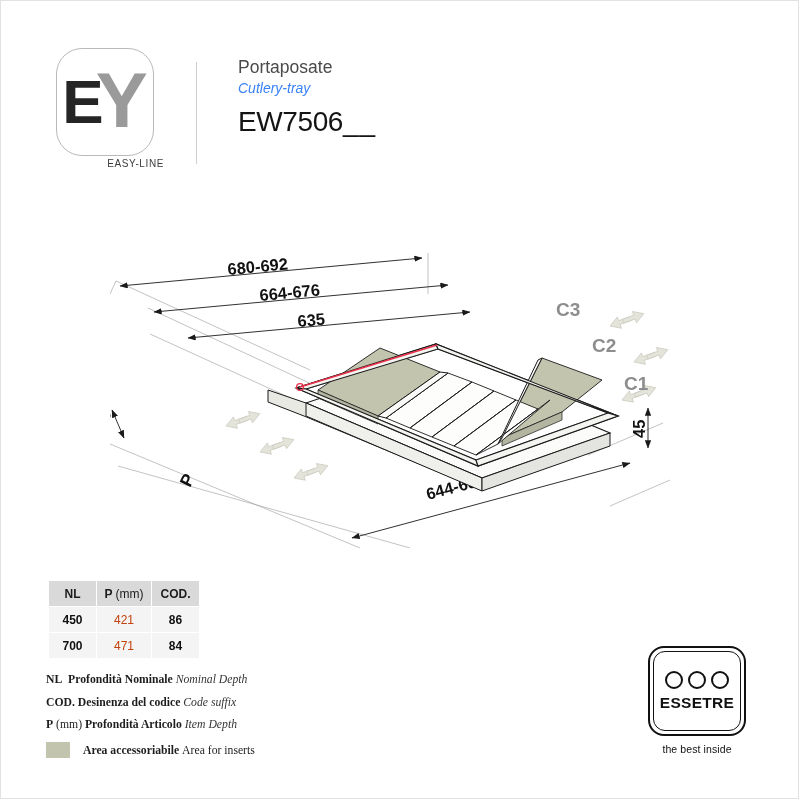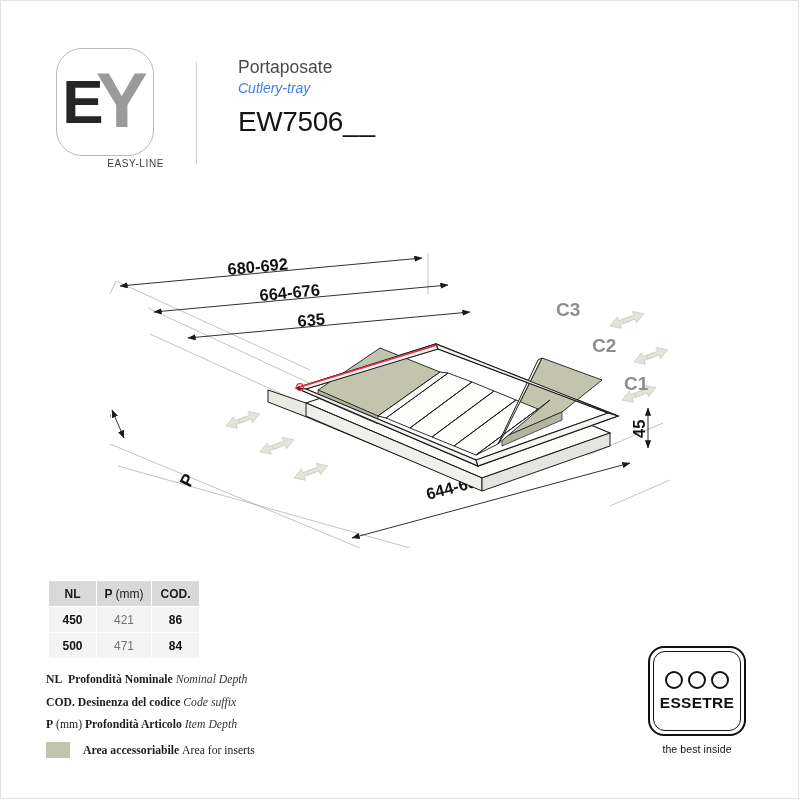--- a/index.html
+++ b/index.html
@@ -71,21 +71,21 @@
     font-size:12px;
     padding:0;
     width:48px;height:26px;
     box-sizing:border-box;
   }
   .spec-table thead th{
     background:#d9d9d9;color:#1c1c1c;font-weight:bold;font-size:12px;
   }
   .spec-table thead th.wide{width:55px;}
   .spec-table td.wide{width:55px;}
-  .spec-table tbody td{background:#f4f4f4;color:#737373;}
+  .spec-table tbody td{background:#f4f4f4;color:#c2410c;}
   .spec-table tbody td.b{font-weight:bold;color:#111;}
   .spec-table thead th .unit{font-weight:normal;}
 
   
   .legend{position:absolute;left:46px;top:674px;width:330px;font-family:Liberation Serif, serif;}
   .legend-row{
     font-size:11.7px;color:#1d1d1d;line-height:1;
     margin-bottom:11px;white-space:nowrap;
   }
   .legend-row .k{font-weight:bold;}
@@ -294,21 +294,21 @@
       <th>COD.</th>
     </tr>
   </thead>
   <tbody>
     <tr>
       <td class="b">450</td>
       <td class="wide">421</td>
       <td class="b">86</td>
     </tr>
     <tr>
-      <td class="b">500</td>
+      <td class="b">700</td>
       <td class="wide">471</td>
       <td class="b">84</td>
     </tr>
   </tbody>
 </table>
 
 <div class="legend">
   <div class="legend-row">
     <span class="k">NL</span>&nbsp;
     <span class="k">Profondità Nominale</span>

